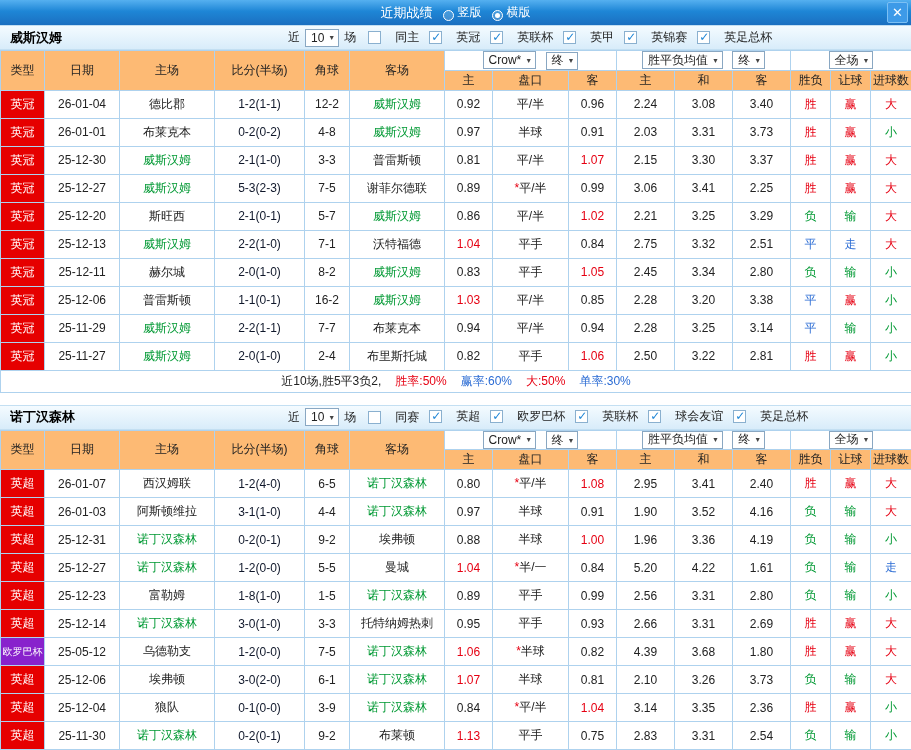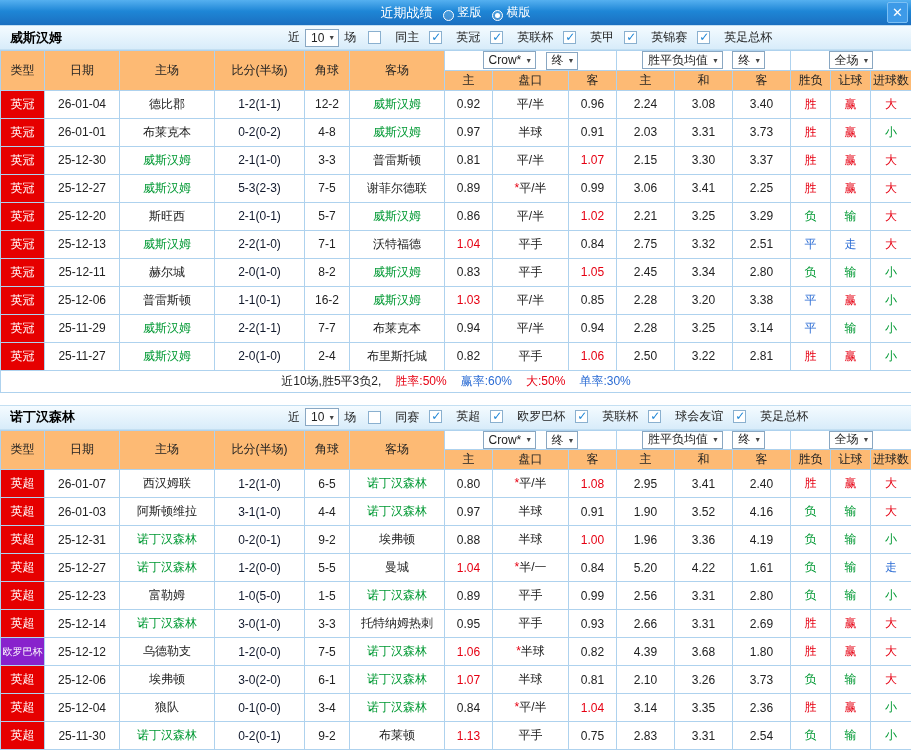--- a/index.html
+++ b/index.html
@@ -429,21 +429,21 @@
         <td class="hcell">胜负</td>
         <td class="hcell">让球</td>
         <td class="hcell">进球数</td>
       </tr>
     </thead>
     <tbody>
         <tr>
           <td class="badge bg-red">英超</td>
           <td>26-01-07</td>
           <td>西汉姆联</td>
-          <td class="c-score">1-2(1-0)</td>
+          <td class="c-score">1-2(4-0)</td>
           <td>6-5</td>
           <td class="c-team">诺丁汉森林</td>
           <td>0.80</td>
           <td><span class="c-red">*</span>平/半</td>
           <td class="c-red">1.08</td>
           <td>2.95</td>
           <td>3.41</td>
           <td>2.40</td>
           <td class="c-red">胜</td>
           <td class="c-red">赢</td>
@@ -497,21 +497,21 @@
           <td>4.22</td>
           <td>1.61</td>
           <td class="c-green">负</td>
           <td class="c-green">输</td>
           <td class="c-blue">走</td>
         </tr>
         <tr>
           <td class="badge bg-red">英超</td>
           <td>25-12-23</td>
           <td>富勒姆</td>
-          <td class="c-score">1-0(5-0)</td>
+          <td class="c-score">1-8(1-0)</td>
           <td>1-5</td>
           <td class="c-team">诺丁汉森林</td>
           <td>0.89</td>
           <td>平手</td>
           <td>0.99</td>
           <td>2.56</td>
           <td>3.31</td>
           <td>2.80</td>
           <td class="c-green">负</td>
           <td class="c-green">输</td>
@@ -529,21 +529,21 @@
           <td>0.93</td>
           <td>2.66</td>
           <td>3.31</td>
           <td>2.69</td>
           <td class="c-red">胜</td>
           <td class="c-red">赢</td>
           <td class="c-red">大</td>
         </tr>
         <tr>
           <td class="badge bg-purple badge-sm">欧罗巴杯</td>
-          <td>25-12-12</td>
+          <td>25-05-12</td>
           <td>乌德勒支</td>
           <td class="c-score">1-2(0-0)</td>
           <td>7-5</td>
           <td class="c-team">诺丁汉森林</td>
           <td class="c-red">1.06</td>
           <td><span class="c-red">*</span>半球</td>
           <td>0.82</td>
           <td>4.39</td>
           <td>3.68</td>
           <td>1.80</td>
@@ -566,21 +566,21 @@
           <td>3.73</td>
           <td class="c-green">负</td>
           <td class="c-green">输</td>
           <td class="c-red">大</td>
         </tr>
         <tr>
           <td class="badge bg-red">英超</td>
           <td>25-12-04</td>
           <td>狼队</td>
           <td class="c-score">0-1(0-0)</td>
-          <td>3-4</td>
+          <td>3-9</td>
           <td class="c-team">诺丁汉森林</td>
           <td>0.84</td>
           <td><span class="c-red">*</span>平/半</td>
           <td class="c-red">1.04</td>
           <td>3.14</td>
           <td>3.35</td>
           <td>2.36</td>
           <td class="c-red">胜</td>
           <td class="c-red">赢</td>
           <td class="c-green">小</td>

